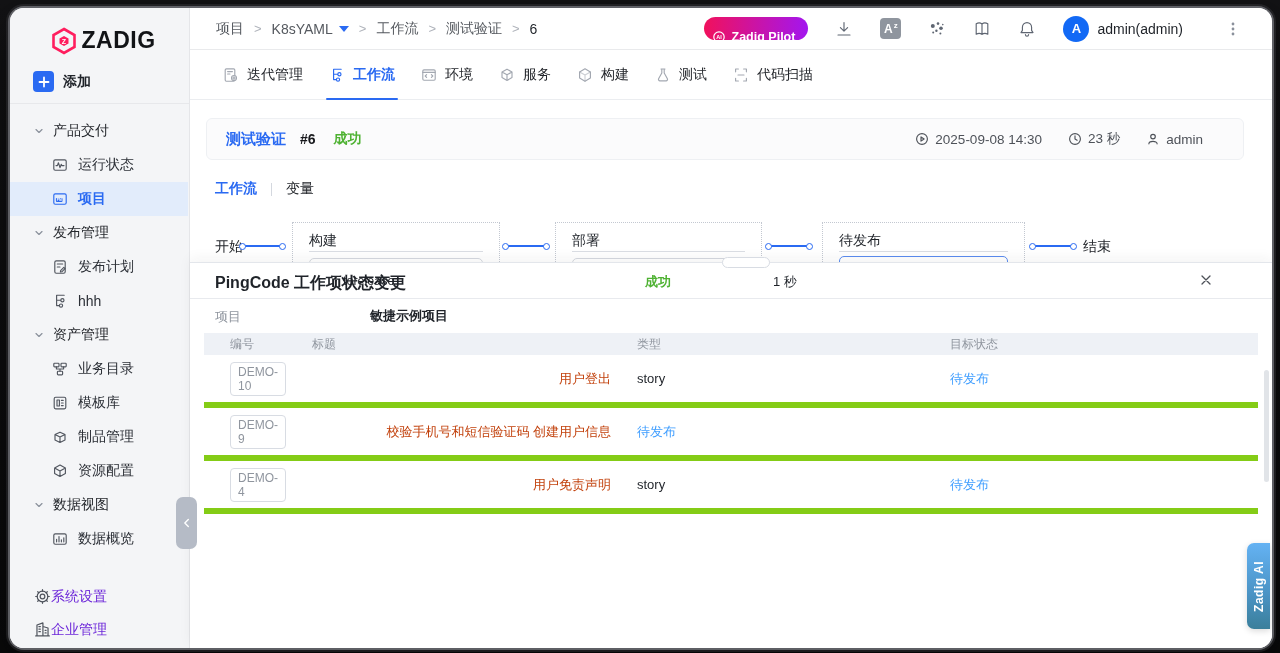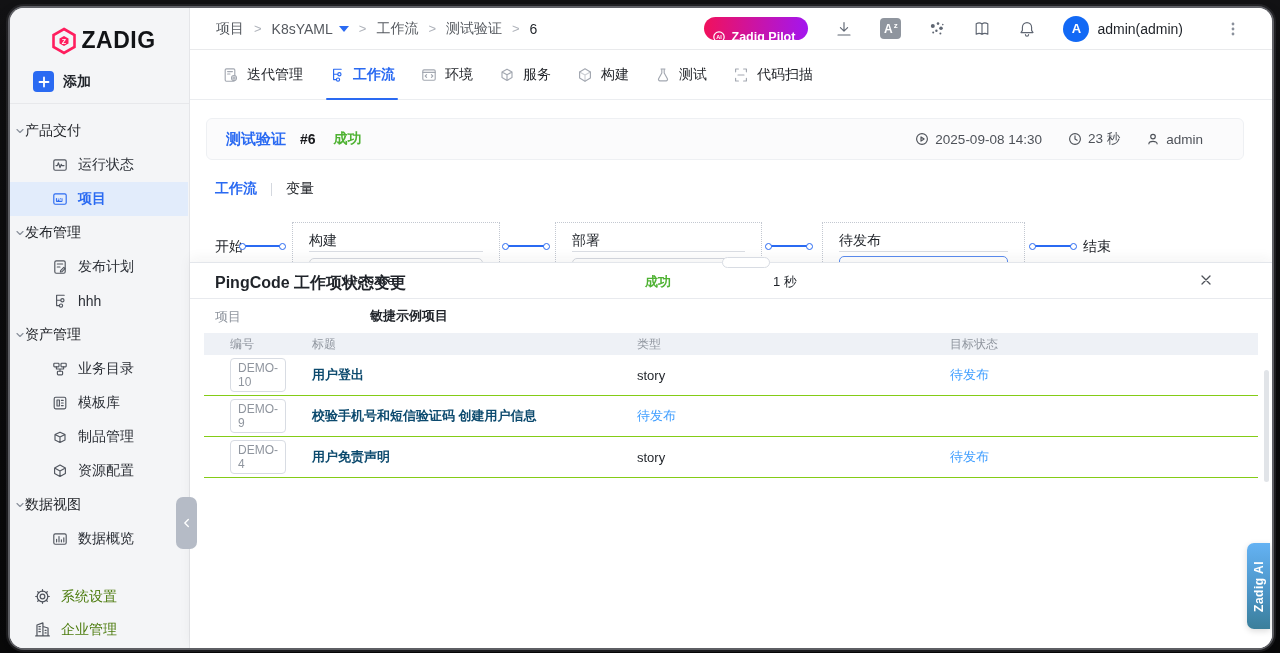--- a/index.html
+++ b/index.html
@@ -24,30 +24,30 @@
   
   .sidebar{position:absolute;left:0;top:0;width:180px;height:100%;background:#f4f5f7;border-right:1px solid #e5e6e9;}
   .logo-row{height:54px;display:flex;align-items:center;justify-content:center;gap:4px;padding-top:11px;cursor:pointer;margin-left:8px;}
   .logo-text{font-size:23px;font-weight:800;letter-spacing:.5px;color:#121417;}
   .add-row{display:flex;align-items:center;gap:9px;padding:9px 0 9px 23px;cursor:pointer;}
   .add-btn{width:21px;height:21px;border-radius:4px;background:#2a6af2;display:flex;align-items:center;justify-content:center;color:#fff;}
   .add-label{font-size:14px;font-weight:700;color:#1f2329;}
   .side-divider{height:1px;background:#e7e8eb;margin:2px 0;}
   .nav{position:absolute;top:106px;left:0;right:1px;bottom:68px;overflow:hidden;}
   .nav-row{height:34px;display:flex;align-items:center;font-size:14px;color:#23262b;cursor:pointer;}
-  .nav-group{padding-left:5px;}
+  .nav-group{padding-left:24px;gap:9px;}
   .nav-group .chev{color:#8a909b;}
   .nav-item{padding-left:42px;gap:10px;color:#2b2f36;}
   .nav-item .si{color:#51565f;}
   .nav-item.active{background:#e2ecfb;color:#2a6af2;font-weight:600;}
   .nav-item.active .si{color:#2a6af2;}
   .sidebar-bottom{position:absolute;left:0;right:1px;bottom:0;height:68px;background:#f4f5f7;}
   .sidebar-bottom::before{content:"";position:absolute;left:0;right:0;top:-14px;height:14px;
     background:linear-gradient(180deg,rgba(244,245,247,0),#f4f5f7);}
-  .bottom-row{height:33px;display:flex;align-items:center;gap:10px;padding-left:24px;font-size:14px;color:#4d7c0f;cursor:pointer;}
+  .bottom-row{height:33px;display:flex;align-items:center;gap:0;padding-left:24px;font-size:14px;color:#6d28d9;cursor:pointer;}
   .bottom-row .si{color:#51565f;}
   .collapse-handle{position:absolute;left:166px;top:489px;width:21px;height:52px;background:#b5bbc6;
     border-radius:7px;z-index:30;display:flex;align-items:center;justify-content:center;cursor:pointer;}
 
   
   .main{position:absolute;left:180px;top:0;right:0;bottom:0;background:#fff;}
   .topbar{position:absolute;top:0;left:0;right:0;height:42px;border-bottom:1px solid #e9eaec;
     display:flex;align-items:center;justify-content:space-between;padding:0 30px 0 26px;}
   .breadcrumb{display:flex;align-items:center;gap:10px;font-size:14px;color:#55595f;}
   .bc-sep{color:#aeb2ba;font-size:13px;}
@@ -120,24 +120,24 @@
   .d-status{position:absolute;left:455px;top:10px;font-size:13px;font-weight:600;color:#4fb233;}
   .d-duration{position:absolute;left:583px;top:10px;font-size:13px;color:#1f2329;}
   .d-close{position:absolute;left:1008px;top:9px;color:#4e5259;cursor:pointer;display:flex;}
   .d-project{position:relative;height:32px;}
   .d-plabel{position:absolute;left:25px;top:9px;font-size:13px;color:#8f959e;}
   .d-pvalue{position:absolute;left:180px;top:8px;font-size:13px;font-weight:700;color:#1f2329;}
   .d-table{margin:2px 14px 0 14px;}
   .tr{display:grid;grid-template-columns:82px 325px 313px 1fr;align-items:center;}
   .tr>div{padding-left:26px;}
   .thead{height:22px;background:#eef1f6;color:#8f959e;font-size:12px;}
-  .trow{height:41px;border-bottom:1px solid #84cc16;font-size:13px;}
+  .trow{height:53px;border-bottom:6px solid #84cc16;font-size:13px;}
   .cell-id .tag{display:inline-block;border:1px solid #d8dce3;border-radius:4px;padding:2px 7px;
     font-size:12px;color:#8f959e;background:#fff;}
-  .cell-title{font-weight:700;color:#0c4a6e;}
+  .cell-title{font-weight:400;color:#c2410c;text-align:right;}
   .cell-type{color:#1f2329;}
   .cell-target{color:#409eff;cursor:pointer;}
 
   
   .ai-tab{position:absolute;right:2px;top:535px;width:23px;height:86px;z-index:40;cursor:pointer;
     background:linear-gradient(180deg,#64b2f3 0%,#4a93c4 60%,#3b7f9b 100%);
     border-radius:7px 0 0 7px;display:flex;align-items:center;justify-content:center;
     box-shadow:0 2px 6px rgba(0,0,0,.15);}
   .ai-tab span{writing-mode:vertical-rl;transform:rotate(180deg);color:#fff;font-size:12px;font-weight:600;letter-spacing:.5px;}
   .page-scrollbar{position:absolute;right:3px;top:362px;width:5px;height:112px;background:#e1e4e8;border-radius:3px;z-index:20;cursor:pointer;}

